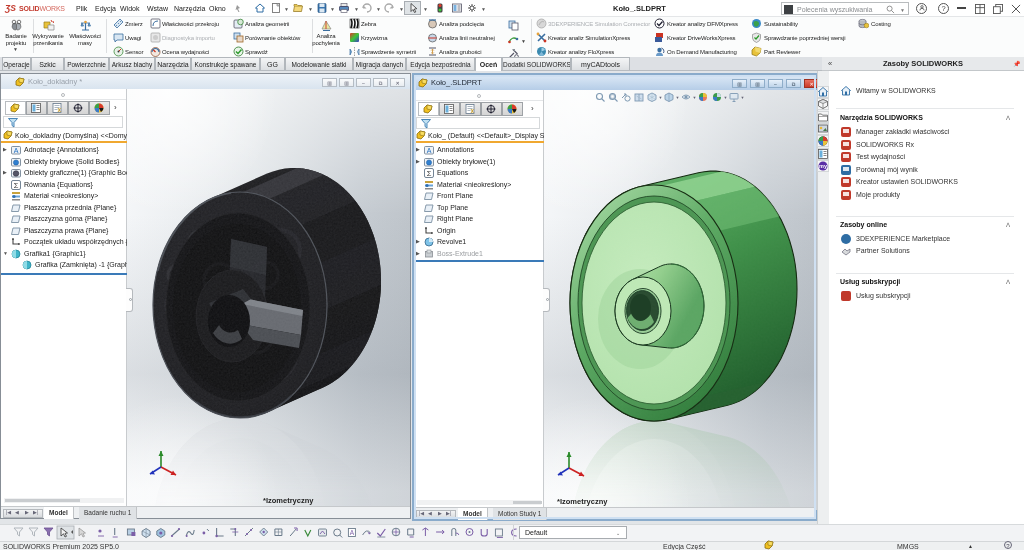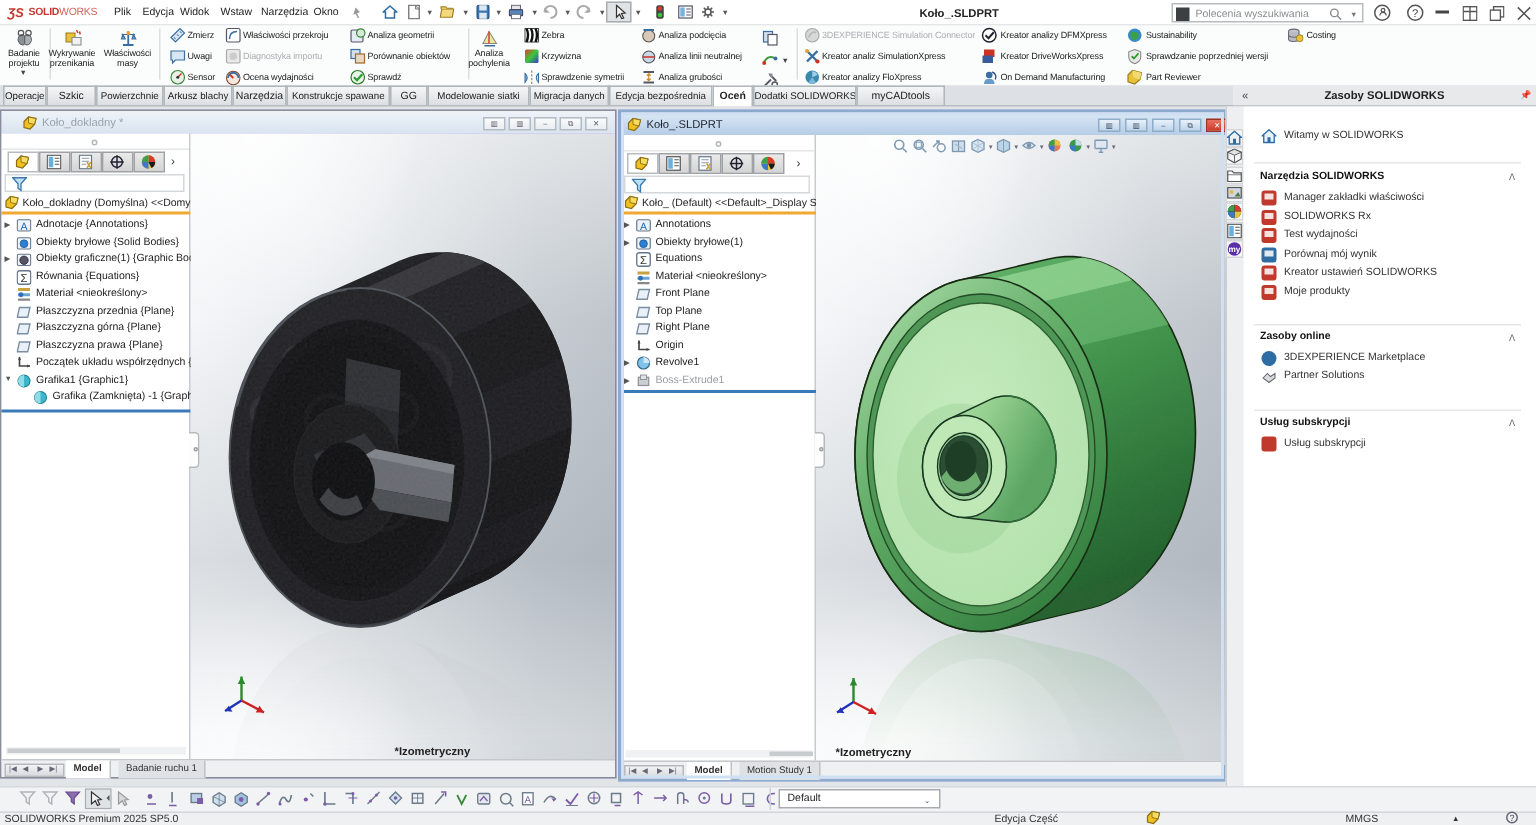--- a/index.html
+++ b/index.html
@@ -7,21 +7,21 @@
 #app{position:relative;width:1024px;height:550px}
 #titlebar{position:absolute;left:0;top:0;width:1024px;height:17px;background:#fff;border-bottom:1px solid #e4e6e8}
 .menu{position:absolute;top:0;height:17px;line-height:17px;font-size:7px;color:#222}
 #ribbon{position:absolute;left:0;top:17px;width:1024px;height:40px;background:#fbfcfc;overflow:hidden}
 .rsep{position:absolute;top:2px;height:34px;width:1px;background:#dcdee0}
 .rl{position:absolute;font-size:6px;letter-spacing:-0.1px;color:#222;white-space:nowrap;line-height:8px}
 .rlg{position:absolute;font-size:6px;letter-spacing:-0.1px;color:#abaeb2;white-space:nowrap;line-height:8px}
 #tabbar{position:absolute;left:0;top:57px;width:1024px;height:14px;background:#dde0e4;border-bottom:1px solid #b7bcc1}
 .dtab{position:absolute;top:0px;height:13px;line-height:13px;font-size:7px;white-space:nowrap;overflow:hidden;color:#222;text-align:center;background:linear-gradient(#f4f5f6,#dcdfe2);border:1px solid #b2b7bc;border-bottom:none}
 .dtab.active{background:#fff;font-weight:bold;height:14px;z-index:2}
-.dwin{position:absolute;background:#c4b5fd}
+.dwin{position:absolute;background:#7dd3fc}
 #winL{left:0;top:73px;width:411px;height:446px;border:1px solid #878e96}
 #winR{left:412px;top:73px;width:406px;height:448px;border:2px solid #8aabcb}
 .wtitle{position:absolute;left:0;top:0;width:100%;height:15px;font-size:7.5px;line-height:15px}
 #winL .wtitle{background:linear-gradient(#eef3f8,#d9e4ef);color:#9aa2ac}
 #winR .wtitle{background:linear-gradient(#dce9f6,#b6cde7);color:#1c2430}
 .wbtn{position:absolute;top:4px;width:15px;height:9px;background:linear-gradient(#e8f1fa,#bed4ea);border:1px solid #8fadc9;font-size:5px;line-height:8px;text-align:center;color:#345}
 .wbtn.lt{background:linear-gradient(#fafbfc,#e9edf1);border:1px solid #b4bcc4;color:#556}
 .wbtn.red{background:linear-gradient(#e87060,#cc3a28);color:#fff;border-color:#a03020}
 .fpanel{position:absolute;background:#fff;border-right:1px solid #c8cbce}
 .fm-top{position:absolute;left:0;top:0;width:100%;height:11px;border-bottom:1px solid #e4e6e8}

